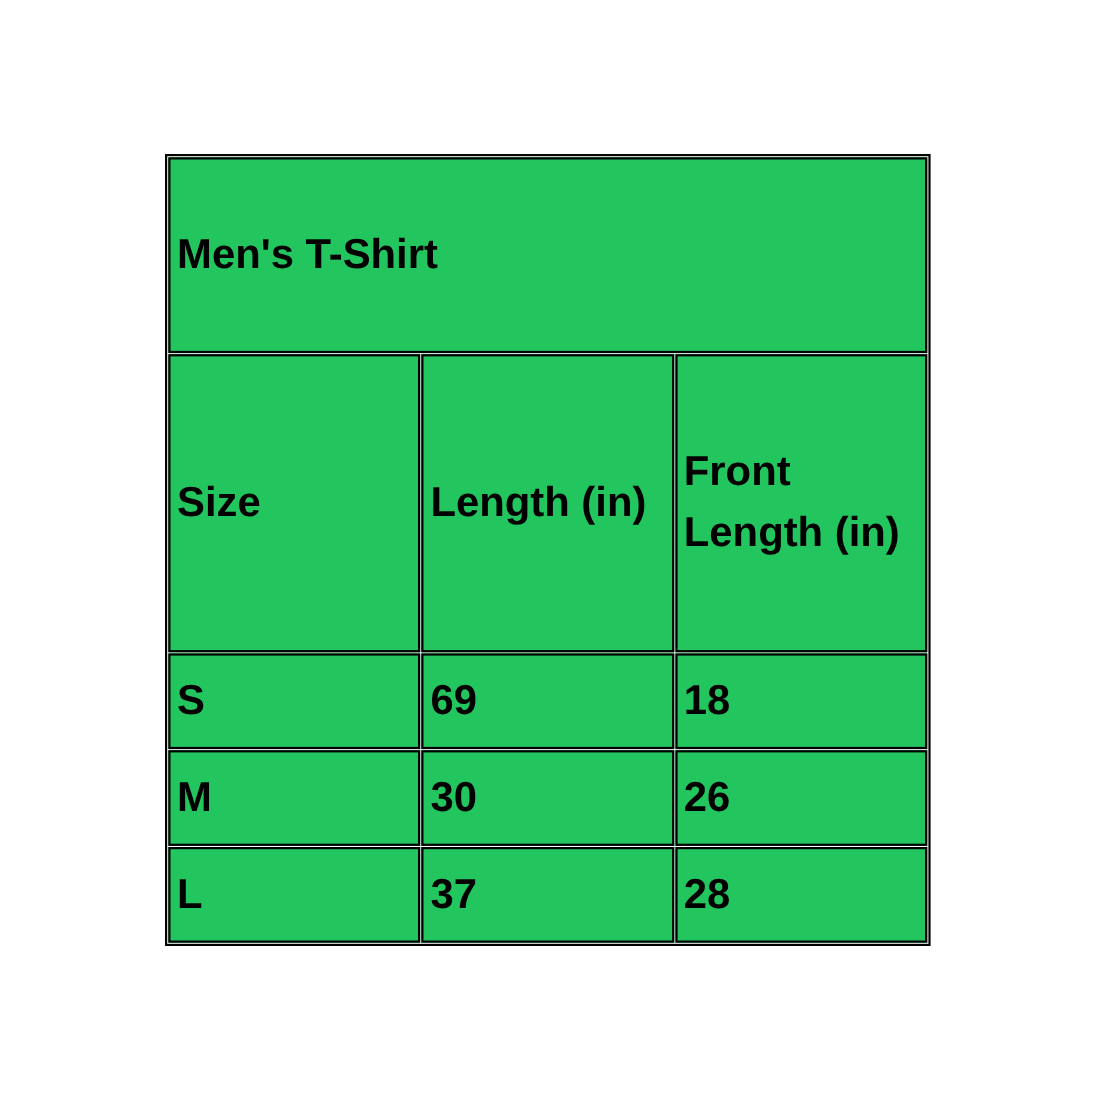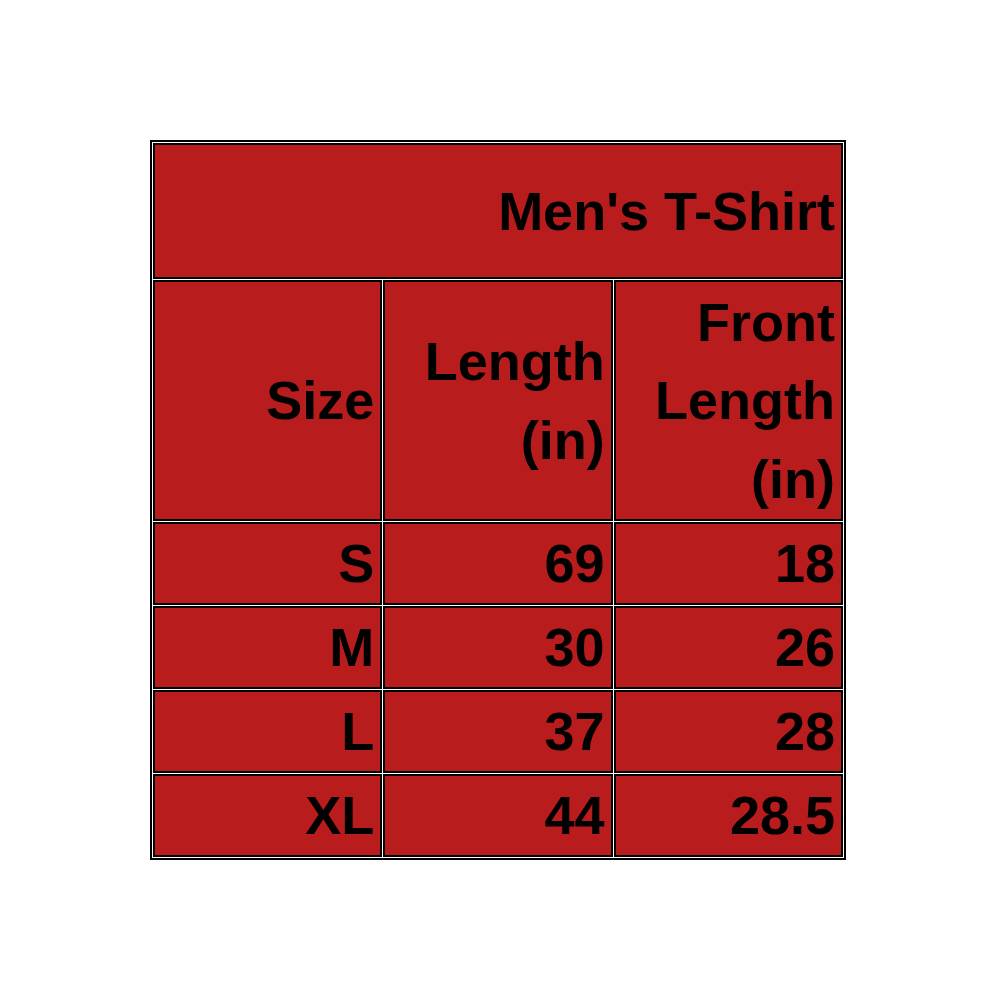--- a/index.html
+++ b/index.html
@@ -25,26 +25,26 @@
     height: 720px;
     table-layout: fixed;
     border-collapse: separate;
     border-spacing: 1px;
     border: 2px solid #000000;
     background: #ffffff;
   }
   table.size-chart th,
   table.size-chart td {
     border: 2px solid #000000;
-    background: #b91c1c;
+    background: #22c55e;
     color: #000000;
     font-weight: bold;
-    font-size: 54px;
+    font-size: 38px;
     line-height: 1.45;
-    text-align: right;
+    text-align: left;
     vertical-align: middle;
     padding: 0 6px;
     overflow: hidden;
   }
   tr.title-row   { height: 135px; }
   tr.header-row  { height: 205px; }
   tr.data-row    { height: 66px;  }
   .title-cell    { letter-spacing: 0px; }
 </style>
 </head>
@@ -69,20 +69,15 @@
       <tr class="data-row">
         <td>M</td>
         <td>30</td>
         <td>26</td>
       </tr>
       <tr class="data-row">
         <td>L</td>
         <td>37</td>
         <td>28</td>
       </tr>
-      <tr class="data-row">
-        <td>XL</td>
-        <td>44</td>
-        <td>28.5</td>
-      </tr>
     </tbody>
   </table>
 </div>
 
 </body></html>

